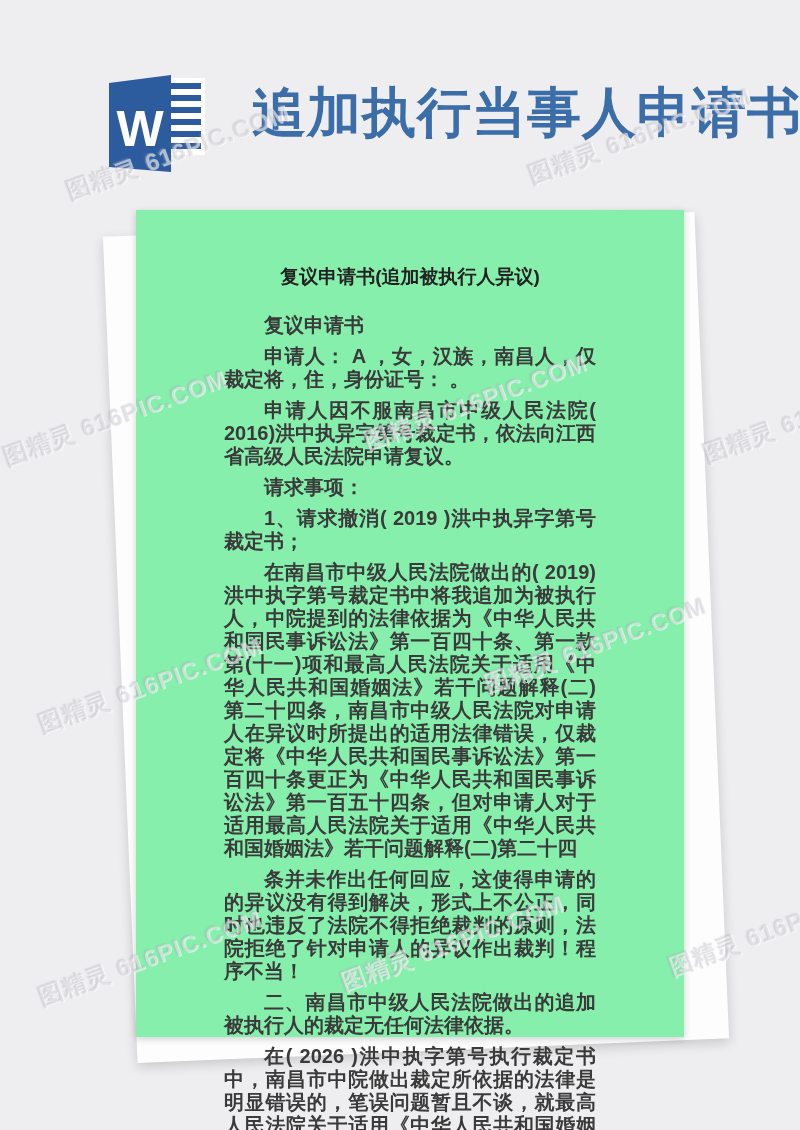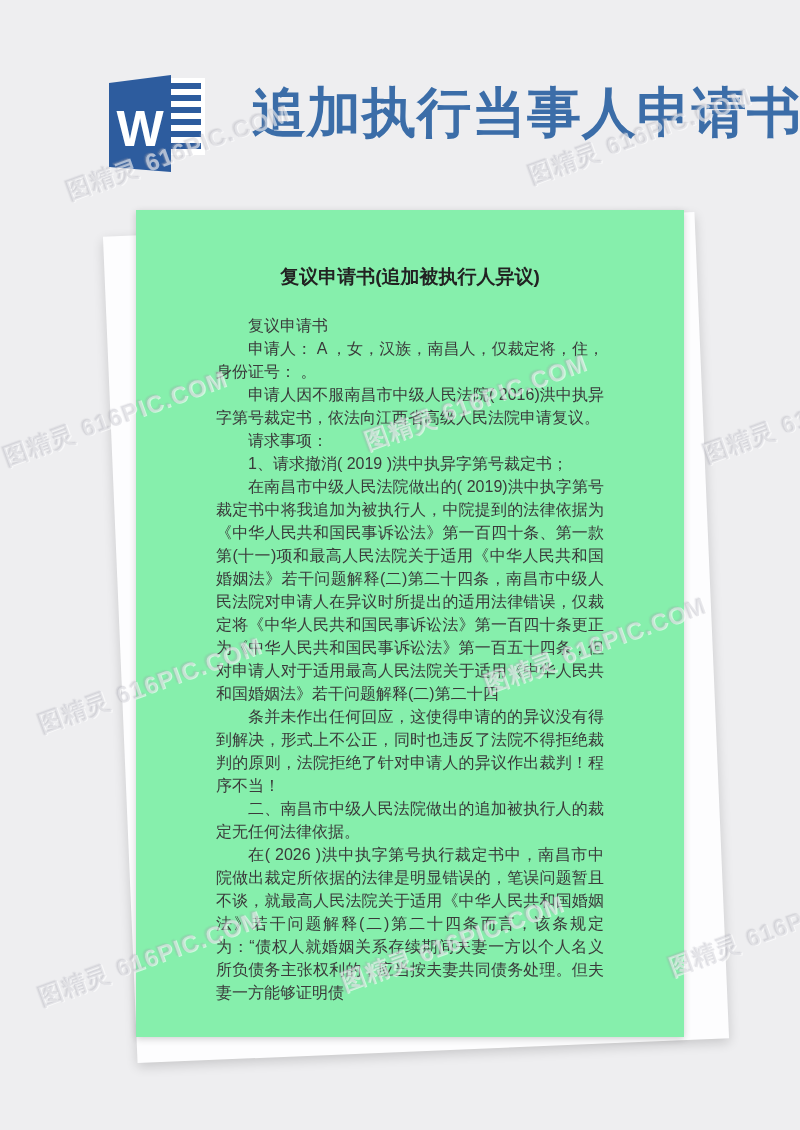--- a/index.html
+++ b/index.html
@@ -28,23 +28,24 @@
     position:absolute; left:136px; top:210px; width:548px; height:827px;
     background:#86efac; box-sizing:border-box;
     padding:54px 80px 0 80px;
     box-shadow:0 2px 7px rgba(0,0,0,0.18); z-index:1;
   }
   .doc-title {
     margin:0 0 24px 0; font-size:19px; line-height:26px;
     font-weight:700; text-align:center; color:#222222;
   }
   .para {
-    margin:0; text-indent:2em; font-size:16px; line-height:23px;
+    margin:8px; text-indent:2em; font-size:20px; line-height:23px;
     color:#3a3a3a; text-align:justify;
     font-family:"Liberation Sans", sans-serif;
+    font-weight:bold;
   }
 
   
   .watermark-layer { position:absolute; left:0; top:0; width:800px; height:1130px; pointer-events:none; z-index:5; }
   .wm {
     position:absolute; white-space:nowrap;
     transform:translate(-50%,-50%) rotate(-20deg);
     font-weight:700; font-size:24px; letter-spacing:1px;
     color:rgba(185,185,195,0.30);
     text-shadow:1px 1px 0 rgba(255,255,255,0.6), -1px -1px 1px rgba(150,150,162,0.18);

